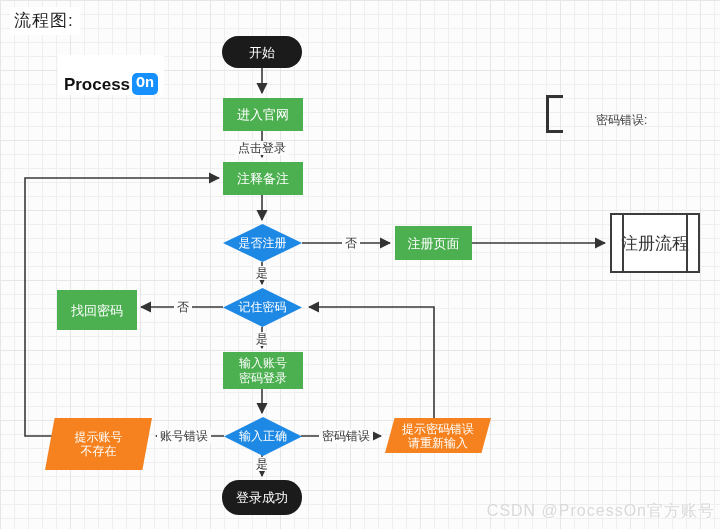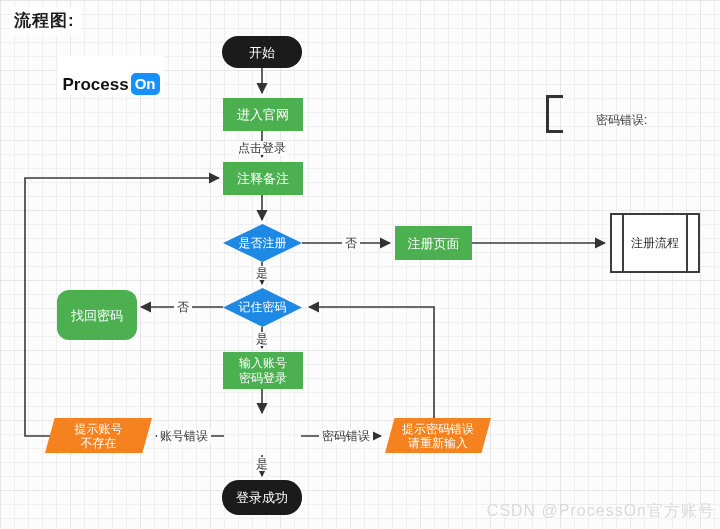--- a/index.html
+++ b/index.html
@@ -13,53 +13,53 @@
       linear-gradient(var(--grid-major) 1px, transparent 1px),
       linear-gradient(90deg, var(--grid-major) 1px, transparent 1px),
       linear-gradient(var(--grid-minor) 1px, transparent 1px),
       linear-gradient(90deg, var(--grid-minor) 1px, transparent 1px);
     background-size: 70px 70px, 70px 70px, 14px 14px, 14px 14px;
   }
 
   .page-title {
     position: absolute; left: 10px; top: 7px;
     background: #fff; padding: 2px 6px 3px 4px;
-    font-size: 17px; font-weight: bold; color: #1f1f1f; letter-spacing: 1px;
+    font-size: 17px; font-weight: normal; color: #1f1f1f; letter-spacing: 1px;
   }
 
   .logo {
     position: absolute; left: 58px; top: 55px; width: 106px; height: 40px;
     background: #fff; display: flex; align-items: flex-end; justify-content: center;
     gap: 2px;
   }
   .logo-text { font-size: 17px; font-weight: bold; color: #111; }
   .logo-badge {
     font-size: 15px; font-weight: bold; color: #fff;
-    background: var(--logo-blue); border-radius: 5px; padding: 2px 4px 3px 4px;
+    background: var(--logo-blue); border-radius: 5px; padding: 2px 4px 3px 4px; font-family: Liberation Mono, monospace;
   }
 
   svg.edges { position: absolute; left: 0; top: 0; width: 720px; height: 529px; }
 
   .node {
     position: absolute; display: flex; flex-direction: column;
     align-items: center; justify-content: center;
     color: #fff; font-size: 13px; line-height: 15px; text-align: center;
   }
   .terminal { background: var(--dark); border-radius: 17px; }
   .process  { background: var(--green); }
   .decision {
     background: var(--blue); font-size: 12px;
     clip-path: polygon(50% 0, 100% 50%, 50% 100%, 0 50%);
   }
   .io {
     background: var(--orange); font-size: 12px; line-height: 14px;
     clip-path: polygon(9% 0, 100% 0, 91% 100%, 0 100%);
   }
   .predefined {
-    background: #fff; border: 2px solid #3d3d3d; color: #333; font-size: 12px; align-items: center;
+    background: #fff; border: 2px solid #3d3d3d; color: #333; font-size: 17px; align-items: center;
   }
   .predefined .inner-line {
     position: absolute; top: 0; bottom: 0; width: 2px; background: #3d3d3d;
   }
   .predefined .inner-line.left  { left: 10px; }
   .predefined .inner-line.right { right: 10px; }
 
   .edge-label {
     position: absolute; transform: translate(-50%, -50%);
     font-size: 12px; color: var(--label); background: #fcfcfc;
@@ -143,31 +143,34 @@
   <div class="node predefined" style="left:610px;top:213px;width:90px;height:60px;">
     <span class="inner-line left"></span>
     <span class="inner-line right"></span>
     <span>注册流程</span>
   </div>
 
   <div class="node decision" style="left:223px;top:288px;width:79px;height:39px;">
     <span>记住密码</span>
   </div>
 
-  <div class="node process" style="left:57px;top:290px;width:80px;height:50px;border-radius:12px;">
+  <div class="node process" style="left:57px;top:290px;width:80px;height:40px;">
     <span>找回密码</span>
   </div>
 
   <div class="node process" style="left:223px;top:352px;width:80px;height:37px;font-size:12px;">
     <span>输入账号</span>
     <span>密码登录</span>
   </div>
 
+  <div class="node decision" style="left:224px;top:417px;width:78px;height:39px;">
+    <span>输入正确</span>
+  </div>
 
-  <div class="node io" style="left:45px;top:418px;width:107px;height:35px;font-family:Liberation Serif, serif;">
+  <div class="node io" style="left:45px;top:418px;width:107px;height:52px;font-family:Liberation Serif, serif;">
     <span>提示账号</span>
     <span>不存在</span>
   </div>
 
   <div class="node io" style="left:385px;top:418px;width:106px;height:35px;">
     <span>提示密码错误</span>
     <span>请重新输入</span>
   </div>
 
   <div class="node terminal" style="left:222px;top:480px;width:80px;height:35px;">

